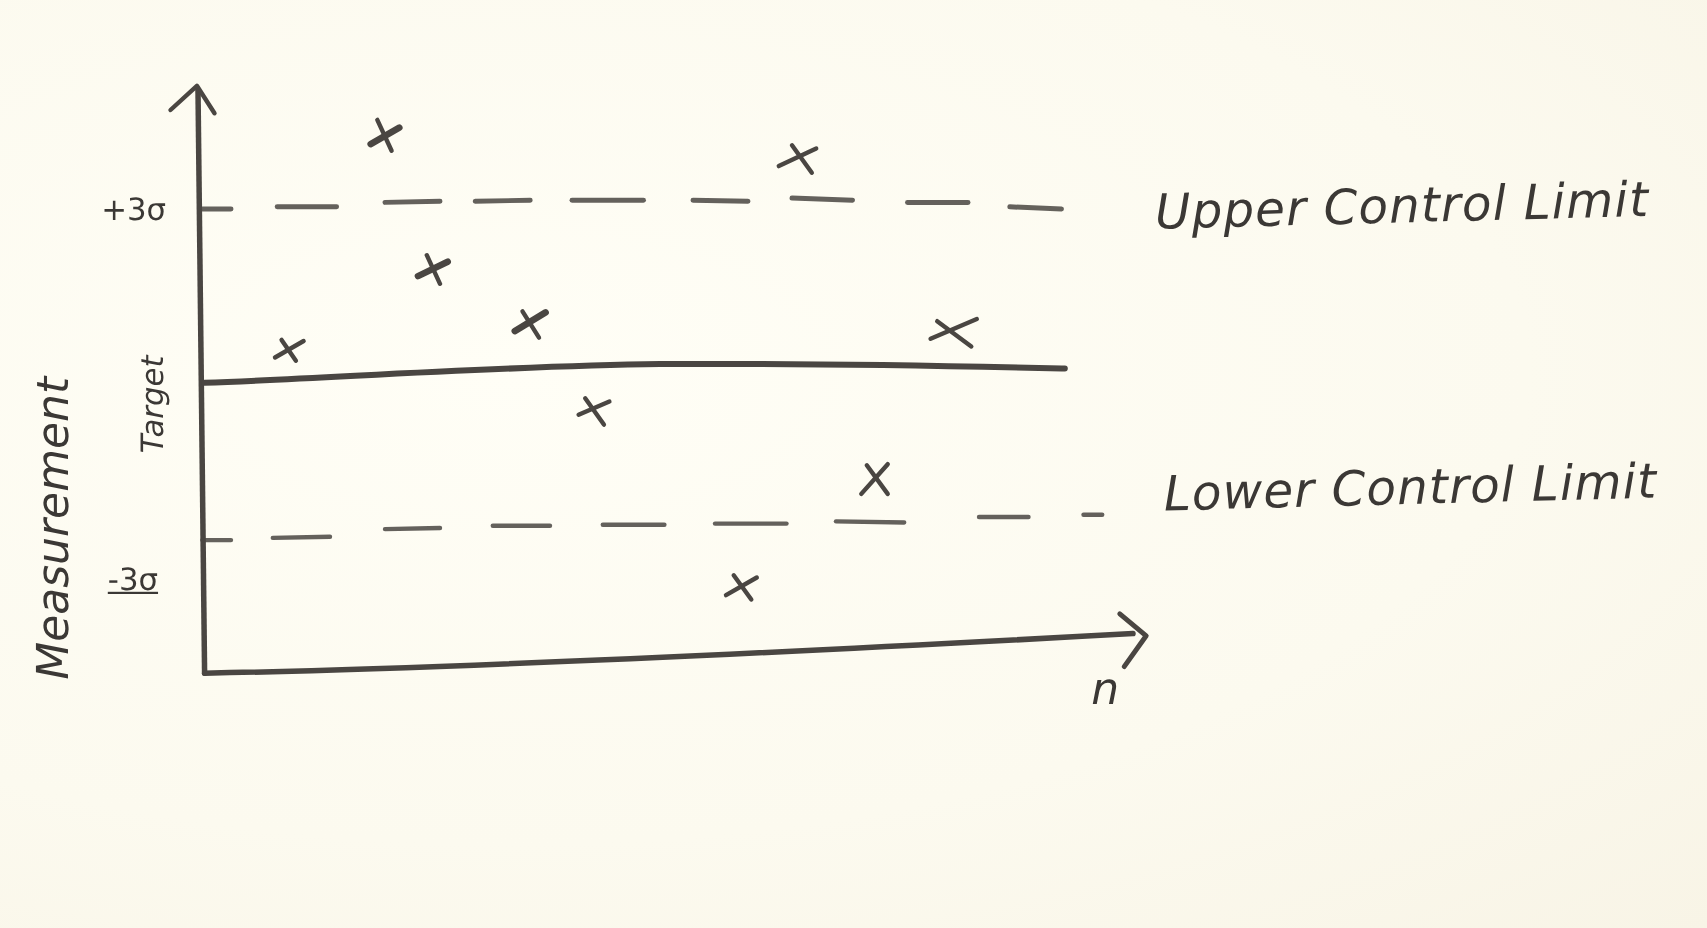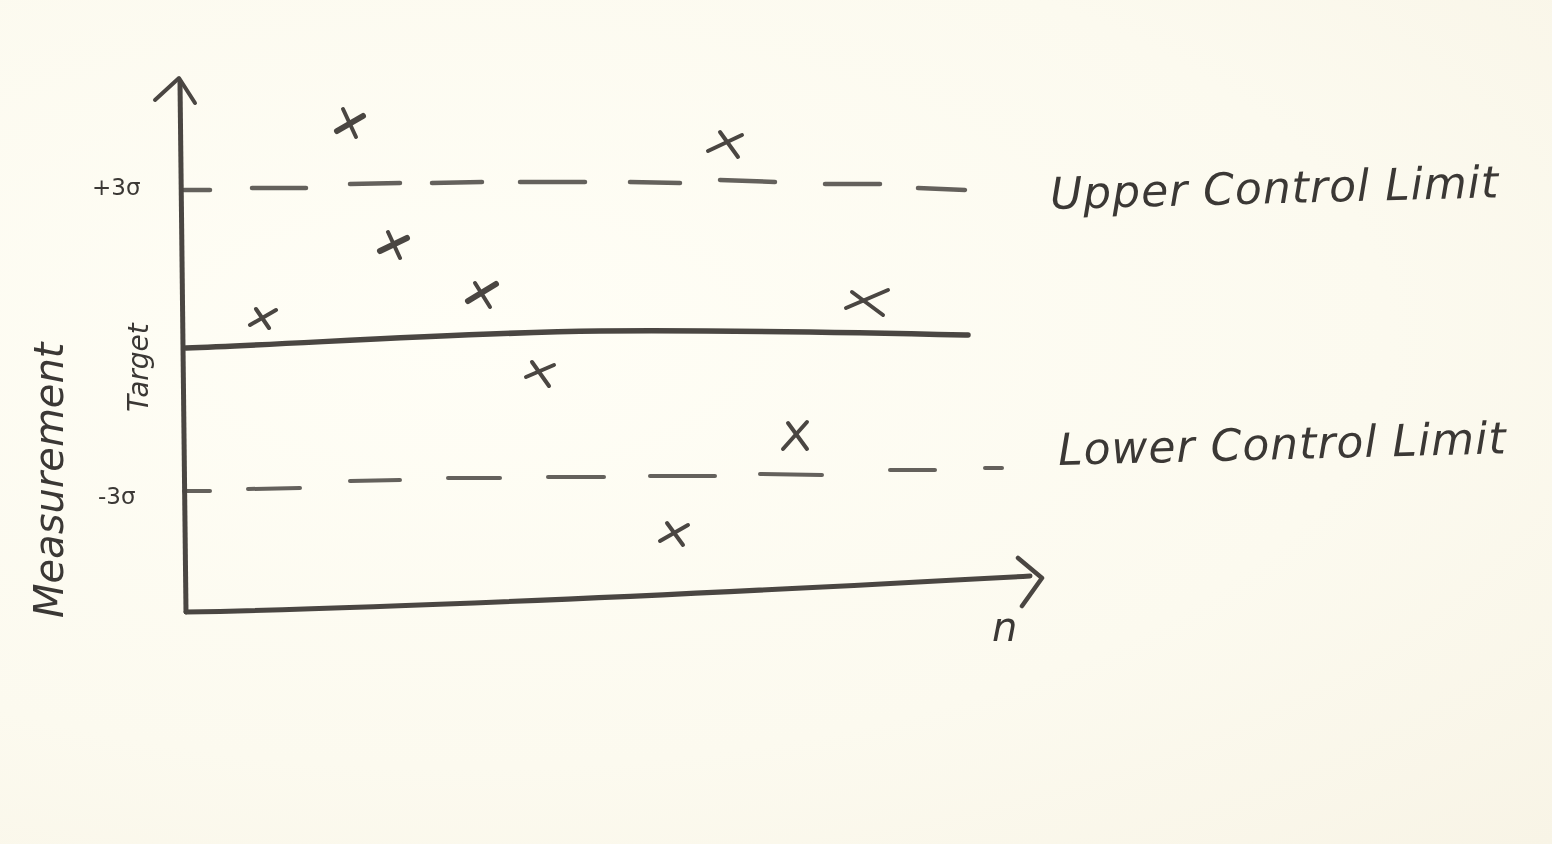--- a/index.html
+++ b/index.html
@@ -38,21 +38,21 @@
       font-size: 44px;
       color: #3b3835;
       letter-spacing: 1px;
       white-space: nowrap;
       transform: rotate(-1.5deg);
       transform-origin: left center;
     }
     .tick-label {
       position: absolute;
       font-family: "DejaVu Sans", sans-serif;
-      font-size: 23px;
+      font-size: 28px;
       color: #3b3835;
       white-space: nowrap;
     }
     .ylabel {
       position: absolute;
       font-family: "DejaVu Sans", sans-serif;
       font-style: italic;
       font-size: 40px;
       color: #3b3835;
       white-space: nowrap;
@@ -154,21 +154,21 @@
           <path d="M-7,-12 L12,14"></path>
       </g>
       <g transform="translate(866,302)">
         <path d="M-20,6 L22,-12"></path>
           <path d="M-14,-10 L17,13"></path>
       </g>
     </g>
   </svg>
 
   <div class="tick-label" style="left:92px; top:174px;">+3σ</div>
-  <div class="tick-label" style="left:98px; top:483px;">-3σ</div>
+  <div class="tick-label" style="left:98px; top:510px;text-decoration:underline;">-3σ</div>
 
   <div class="ylabel" style="left:26px; top:618px;">Measurement</div>
 
   <div class="target-label" style="left:122px; top:412px;">Target</div>
 
   <div class="xlabel" style="left:992px; top:604px;">n</div>
 
   <div class="label-right" style="left:1050px; top:168px;">Upper Control Limit</div>
   <div class="label-right" style="left:1058px; top:424px;">Lower Control Limit</div>
 </div>

